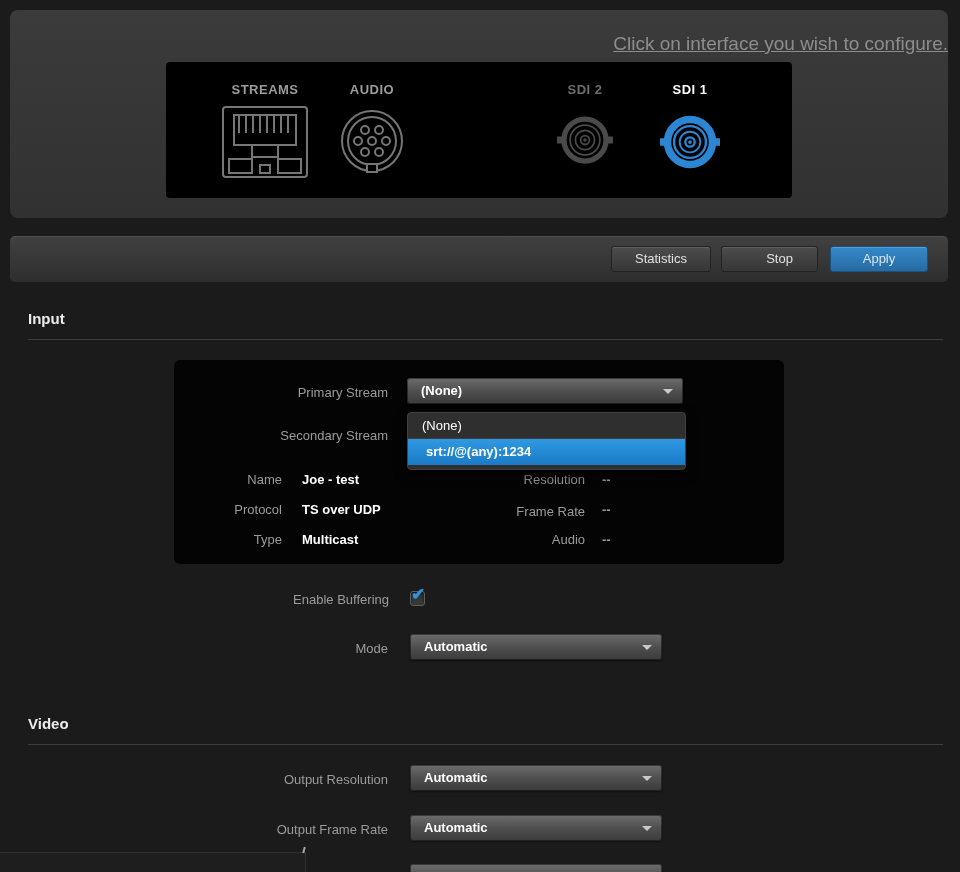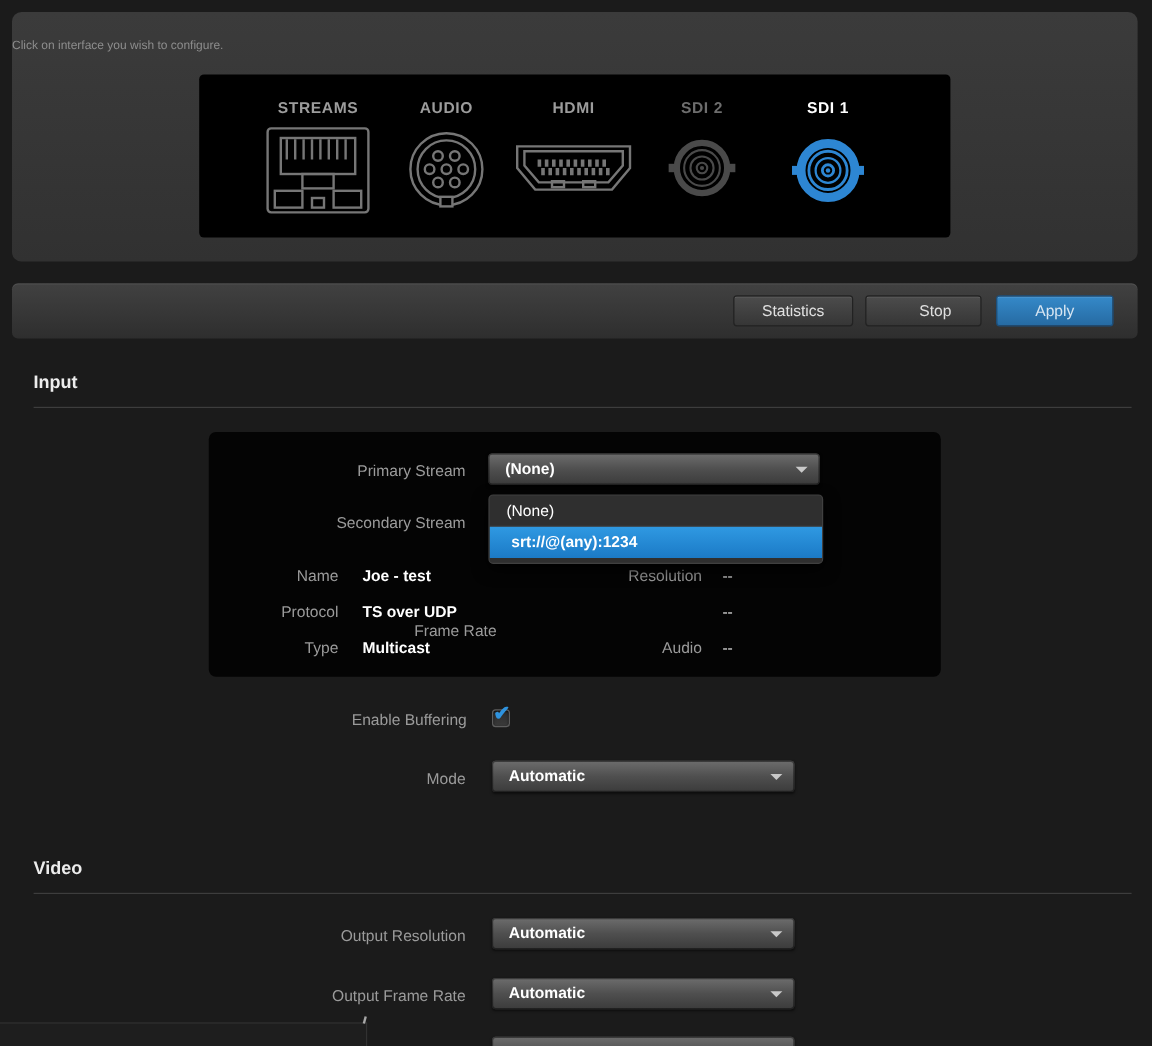--- a/index.html
+++ b/index.html
@@ -12,21 +12,21 @@
   }
 
   
   .top-panel {
     position:absolute; left:10px; top:10px; width:938px; height:208px;
     background:linear-gradient(180deg,#3b3b3b,#313131);
     border-radius:8px;
   }
   .instruction {
     position:absolute; top:23px; left:0; width:100%;
-    text-align:left; color:#8d8d8d; font-size:10px;
+    text-align:right; color:#8d8d8d; font-size:19px;text-decoration:underline;
   }
   .device {
     position:absolute; left:156px; top:52px; width:626px; height:136px;
     background:#000; border-radius:4px;
   }
   .port { position:absolute; top:20px; width:120px; text-align:center; cursor:pointer; }
   .port-label { font-size:13px; font-weight:bold; color:#9c9c9c; letter-spacing:.5px; height:18px; }
   .port--dim .port-label { color:#6d6d6d; }
   .port--selected .port-label { color:#ffffff; }
   .port svg { display:block; margin:0 auto; }
@@ -87,21 +87,21 @@
 
   .lbl-primary   { left:0; width:214px; top:25px; }
   .lbl-secondary { left:0; width:214px; top:68px; }
   .lbl-name      { left:0; width:108px; top:112px; }
   .lbl-protocol  { left:0; width:108px; top:142px; }
   .lbl-type      { left:0; width:108px; top:172px; }
   .val-name      { left:128px; top:112px; }
   .val-protocol  { left:128px; top:142px; }
   .val-type      { left:128px; top:172px; }
   .lbl-resolution{ left:0; width:411px; top:112px; }
-  .lbl-framerate { left:0; width:411px; top:158px;text-align:center; }
+  .lbl-framerate { left:0; width:411px; top:144px; }
   .lbl-audio     { left:0; width:411px; top:172px; }
   .val-resolution{ left:428px; top:112px; }
   .val-framerate { left:428px; top:142px; }
   .val-audio     { left:428px; top:172px; }
 
   
   .select {
     position:absolute; height:26px; border-radius:3px;
     background:linear-gradient(180deg,#6d6d6d 0%,#4f4f4f 50%,#3b3b3b 100%);
     box-shadow:inset 0 0 0 1px rgba(0,0,0,.45), 0 1px 2px rgba(0,0,0,.5);
@@ -212,33 +212,20 @@
               <circle cx="33" cy="33" r="4"></circle>
               <circle cx="47" cy="33" r="4"></circle>
             <circle cx="26" cy="44" r="4"></circle>
               <circle cx="40" cy="44" r="4"></circle>
           </g>
           <rect class="stroke-norm" x="28" y="56" width="10" height="8" fill="#000"></rect>
         </svg>
       </span>
     </div>
 
-    <div class="port" style="left:252px;">
-      <div class="port-label">HDMI</div>
-      <span>
-        <svg class="svg-hdmi" width="104" height="48" viewBox="0 0 104 48" fill="none" stroke-width="2">
-          <path class="stroke-norm" d="M5 5 H99 V23 L84 41 H20 L5 23 Z"></path>
-          <path class="stroke-norm" d="M11 9 H93 V21 L81 35 H23 L11 21 Z"></path>
-          <line class="stroke-norm" x1="22" y1="19" x2="82" y2="19" stroke-width="6" stroke-dasharray="3 3"></line>
-          <line class="stroke-norm" x1="25" y1="26" x2="85" y2="26" stroke-width="6" stroke-dasharray="3 3"></line>
-          <rect class="stroke-norm" x="34" y="34" width="10" height="5"></rect>
-          <rect class="stroke-norm" x="60" y="34" width="10" height="5"></rect>
-        </svg>
-      </span>
-    </div>
 
     <div class="port port--dim" style="left:359px;">
       <div class="port-label">SDI 2</div>
       <span>
         <svg class="svg-bnc" width="56" height="56" viewBox="0 0 64 64" fill="none">
           <rect class="fill-dim" x="0" y="28" width="6" height="8"></rect>
           <rect class="fill-dim" x="58" y="28" width="6" height="8"></rect>
           <circle class="stroke-dim" cx="32" cy="32" r="24" stroke-width="6"></circle>
           <circle class="stroke-dim" cx="32" cy="32" r="17" stroke-width="2"></circle>
           <circle class="stroke-dim" cx="32" cy="32" r="11" stroke-width="2"></circle>

